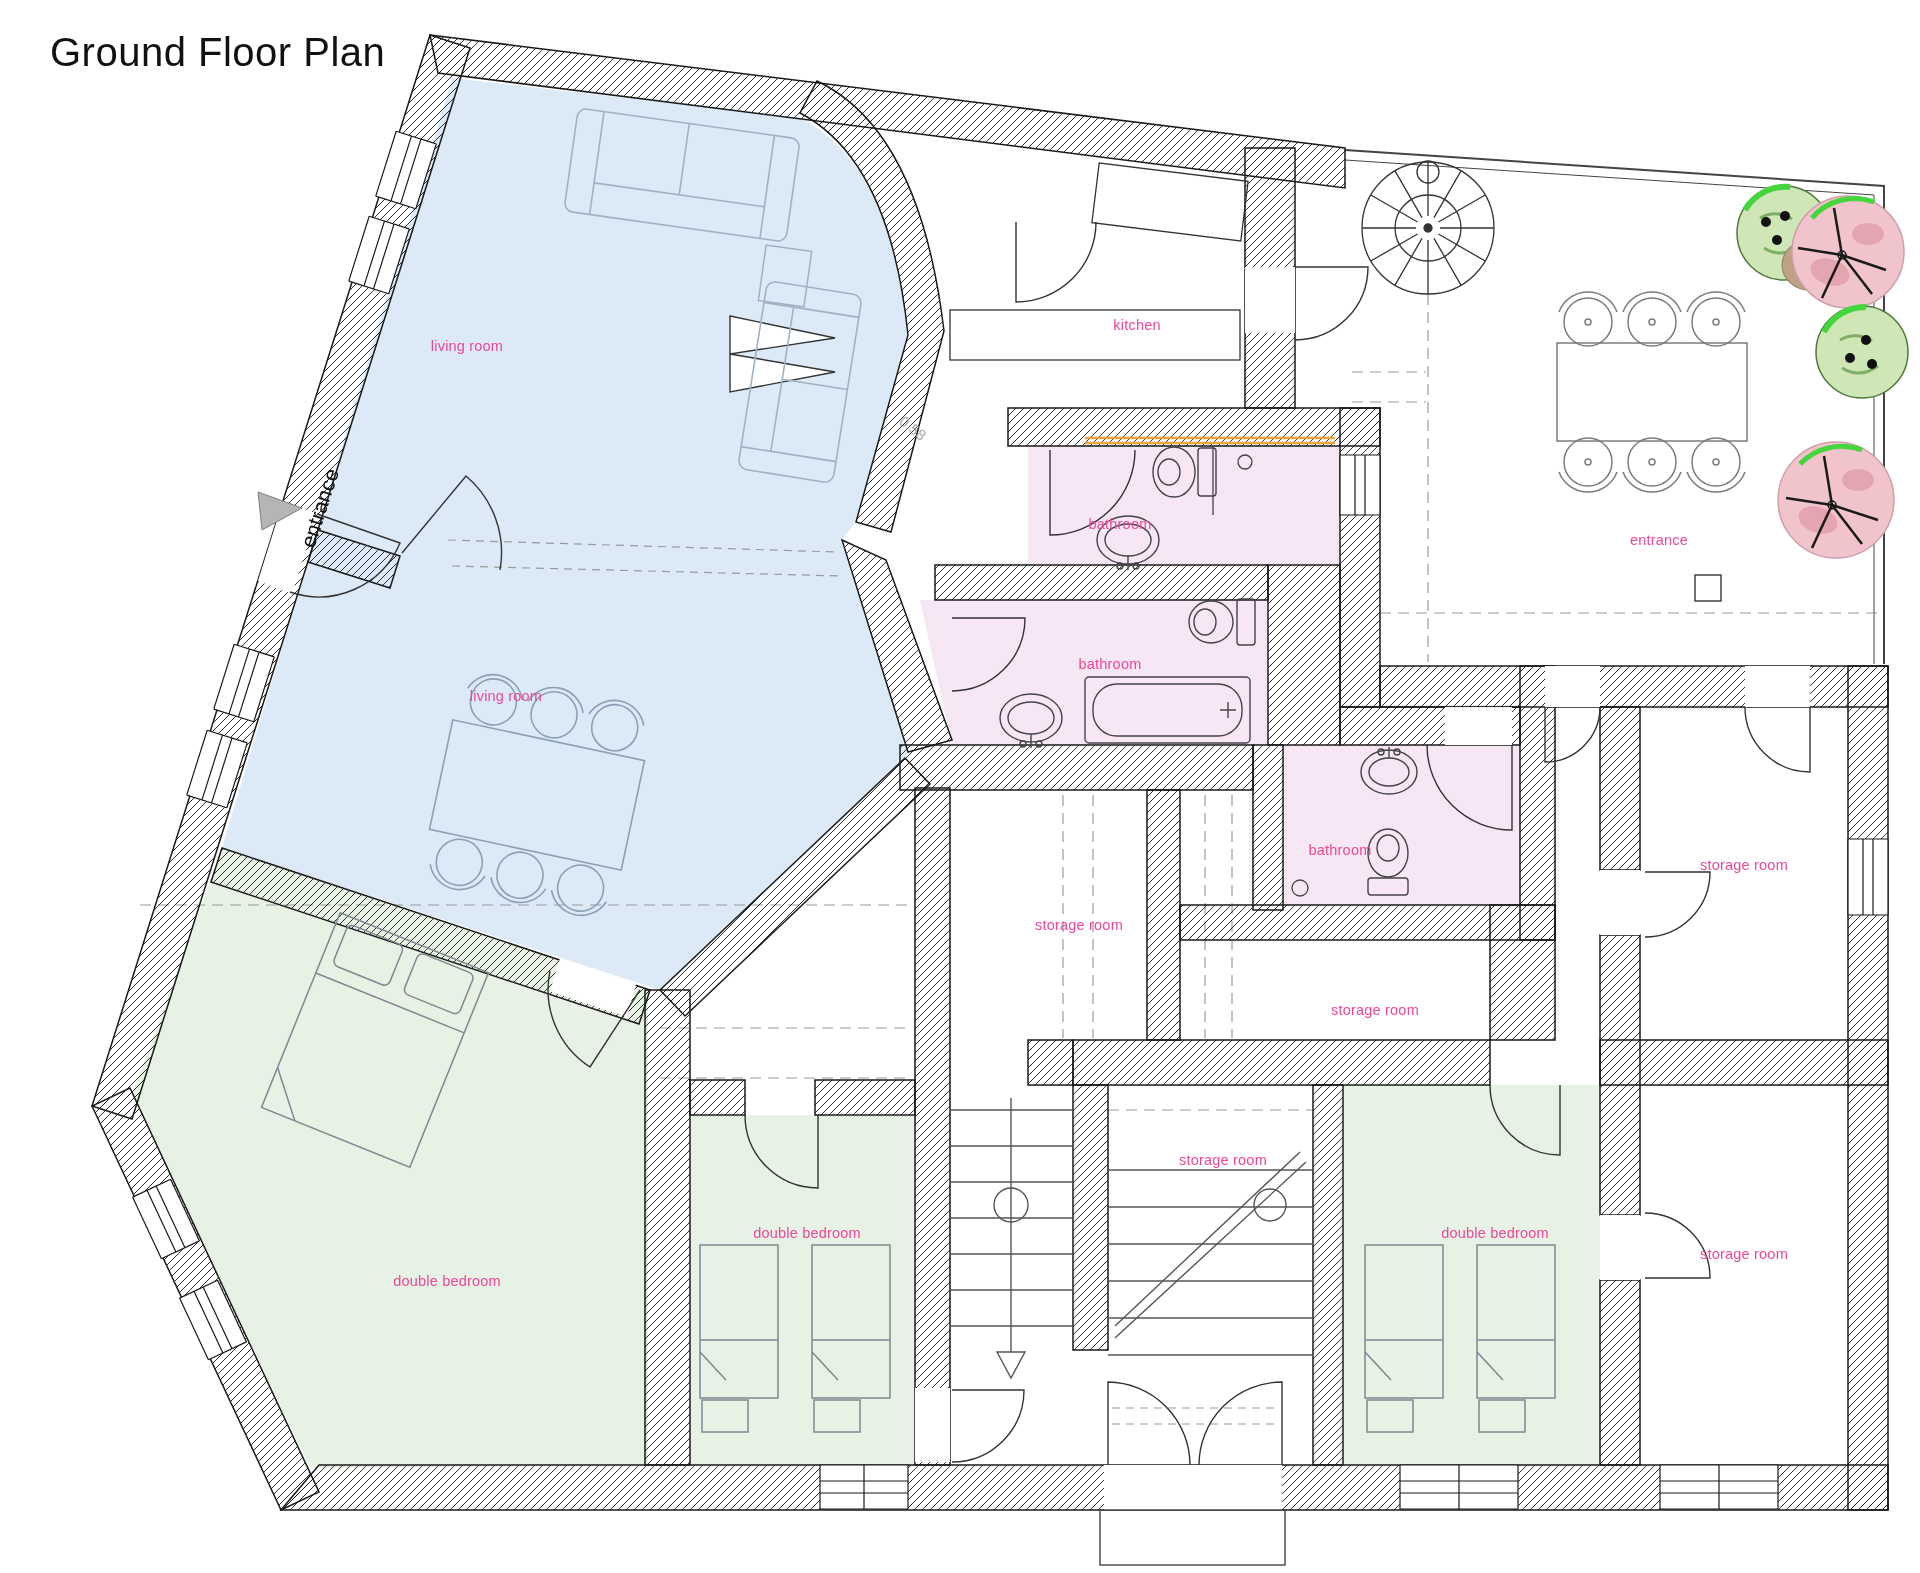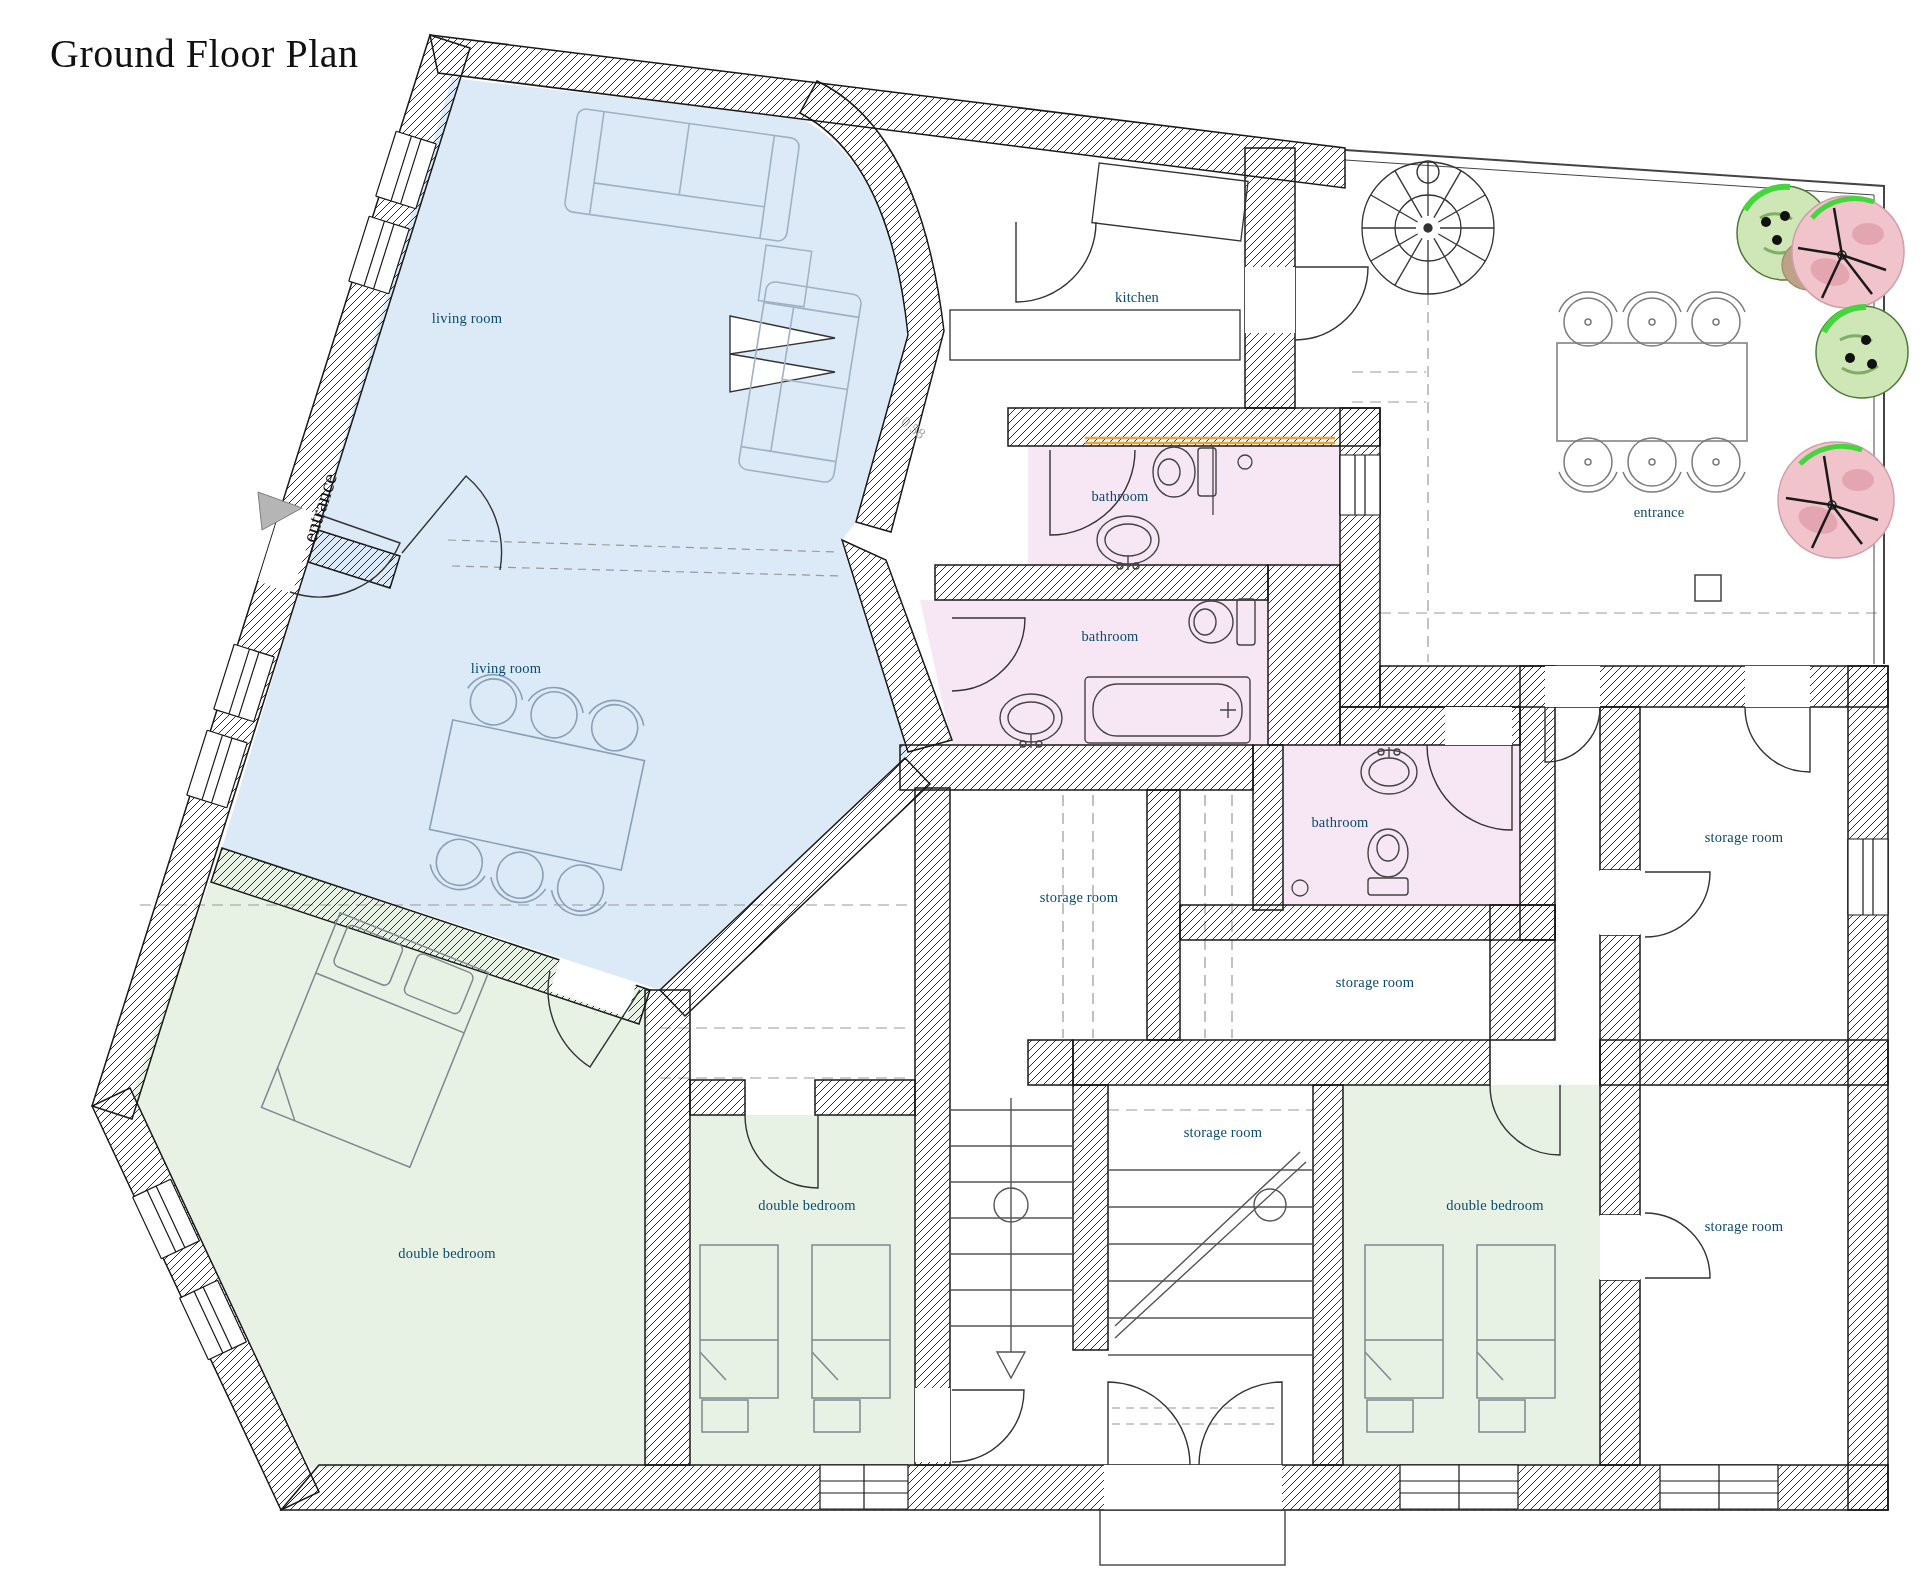--- a/index.html
+++ b/index.html
@@ -1,20 +1,20 @@
 <!DOCTYPE html>
 <html><head>
 <meta charset="utf-8">
 <style>
   html,body{margin:0;padding:0;background:#fff;}
   .canvas{position:relative;width:1920px;height:1573px;background:#fff;overflow:hidden;
-          font-family:Liberation Serif, serif;}
+          font-family:Liberation Sans, sans-serif;}
   .canvas svg{position:absolute;left:0;top:0;}
-  .lbl{position:absolute;transform:translate(-50%,-50%);font-size:14.5px;color:#0c4a6e;
-       white-space:nowrap;letter-spacing:.2px;}
+  .lbl{position:absolute;transform:translate(-50%,-50%);font-size:14.5px;color:#ec4899;
+       white-space:nowrap;letter-spacing:.2px;margin-top:28px;}
   .title{position:absolute;left:50px;top:30px;font-size:40px;color:#111;letter-spacing:.5px;}
   .entrance{position:absolute;transform:translate(-50%,-50%) rotate(-72deg);font-size:21px;color:#111;}
   .dim{position:absolute;transform:translate(-50%,-50%) rotate(38deg);font-size:15px;color:#a8a8a8;}
 </style>
 </head>
 <body>
 
 <div class="canvas">
 
 <svg width="1920" height="1573" viewBox="0 0 1920 1573">

